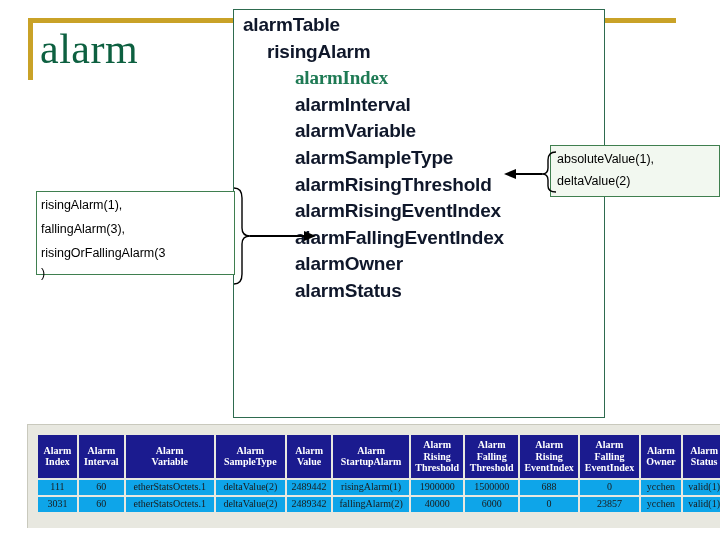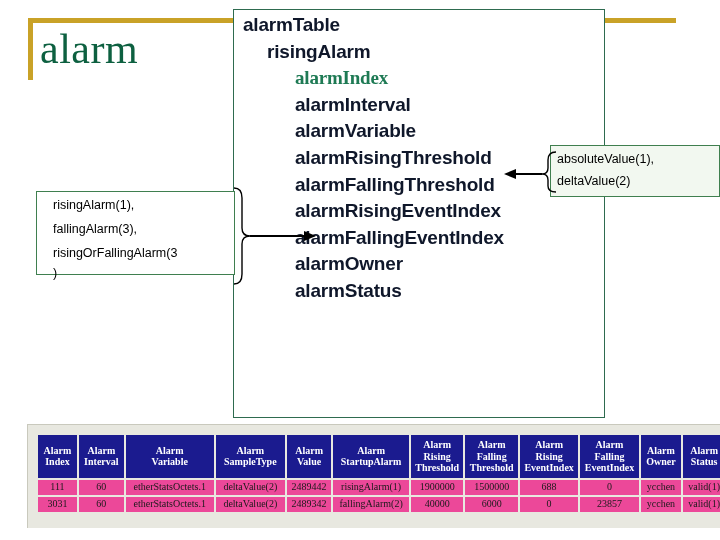--- a/index.html
+++ b/index.html
@@ -97,21 +97,21 @@
   #left-callout-text {
     position: absolute;
     left: 41px;
     top: 193px;
     width: 202px;
     font-family: "Liberation Sans", sans-serif;
     font-size: 12.5px;
     line-height: 24px;
     color: #000000;
   }
-  #left-callout-text .enum-row { white-space: nowrap; margin-left: 12px; }
+  #left-callout-text .enum-row { white-space: nowrap; }
   #left-callout-text .enum-tail { line-height: 16px; }
 
   
   #left-connector {
     position: absolute;
     left: 228px;
     top: 186px;
     width: 90px;
     height: 100px;
   }
@@ -176,21 +176,21 @@
     line-height: 11.5px;
     text-align: center;
     padding: 4px 2px;
     vertical-align: middle;
     height: 36px;
     box-sizing: border-box;
     white-space: normal;
     word-break: normal;
   }
   #alarm-table td {
-    background: #ec4899;
+    background: #0ea5e9;
     color: #1a1a1a;
     font-size: 10px;
     line-height: 12px;
     text-align: center;
     padding: 1px 2px;
     height: 15px;
     box-sizing: border-box;
     white-space: nowrap;
     overflow: hidden;
   }
@@ -205,22 +205,22 @@
 </div>
 <div id="page-title">alarm</div>
 
 <div id="mib-box"></div>
 <div id="mib-list">
     <div class="mib-line lvl0">alarmTable</div>
     <div class="mib-line lvl1">risingAlarm</div>
     <div class="mib-line lvl2 hl">alarmIndex</div>
     <div class="mib-line lvl2">alarmInterval</div>
     <div class="mib-line lvl2">alarmVariable</div>
+    <div class="mib-line lvl2">alarmSampleType</div>
     <div class="mib-line lvl2">alarmRisingThreshold</div>
-    <div class="mib-line lvl2">alarmFallingThreshold</div>
     <div class="mib-line lvl2">alarmRisingEventIndex</div>
     <div class="mib-line lvl2">alarmFallingEventIndex</div>
     <div class="mib-line lvl2">alarmOwner</div>
     <div class="mib-line lvl2">alarmStatus</div>
   </div>
 
 <div id="left-callout"></div>
 <div id="left-callout-text">
   <div class="enum-row">risingAlarm(1),</div>
   <div class="enum-row">fallingAlarm(3),</div>

